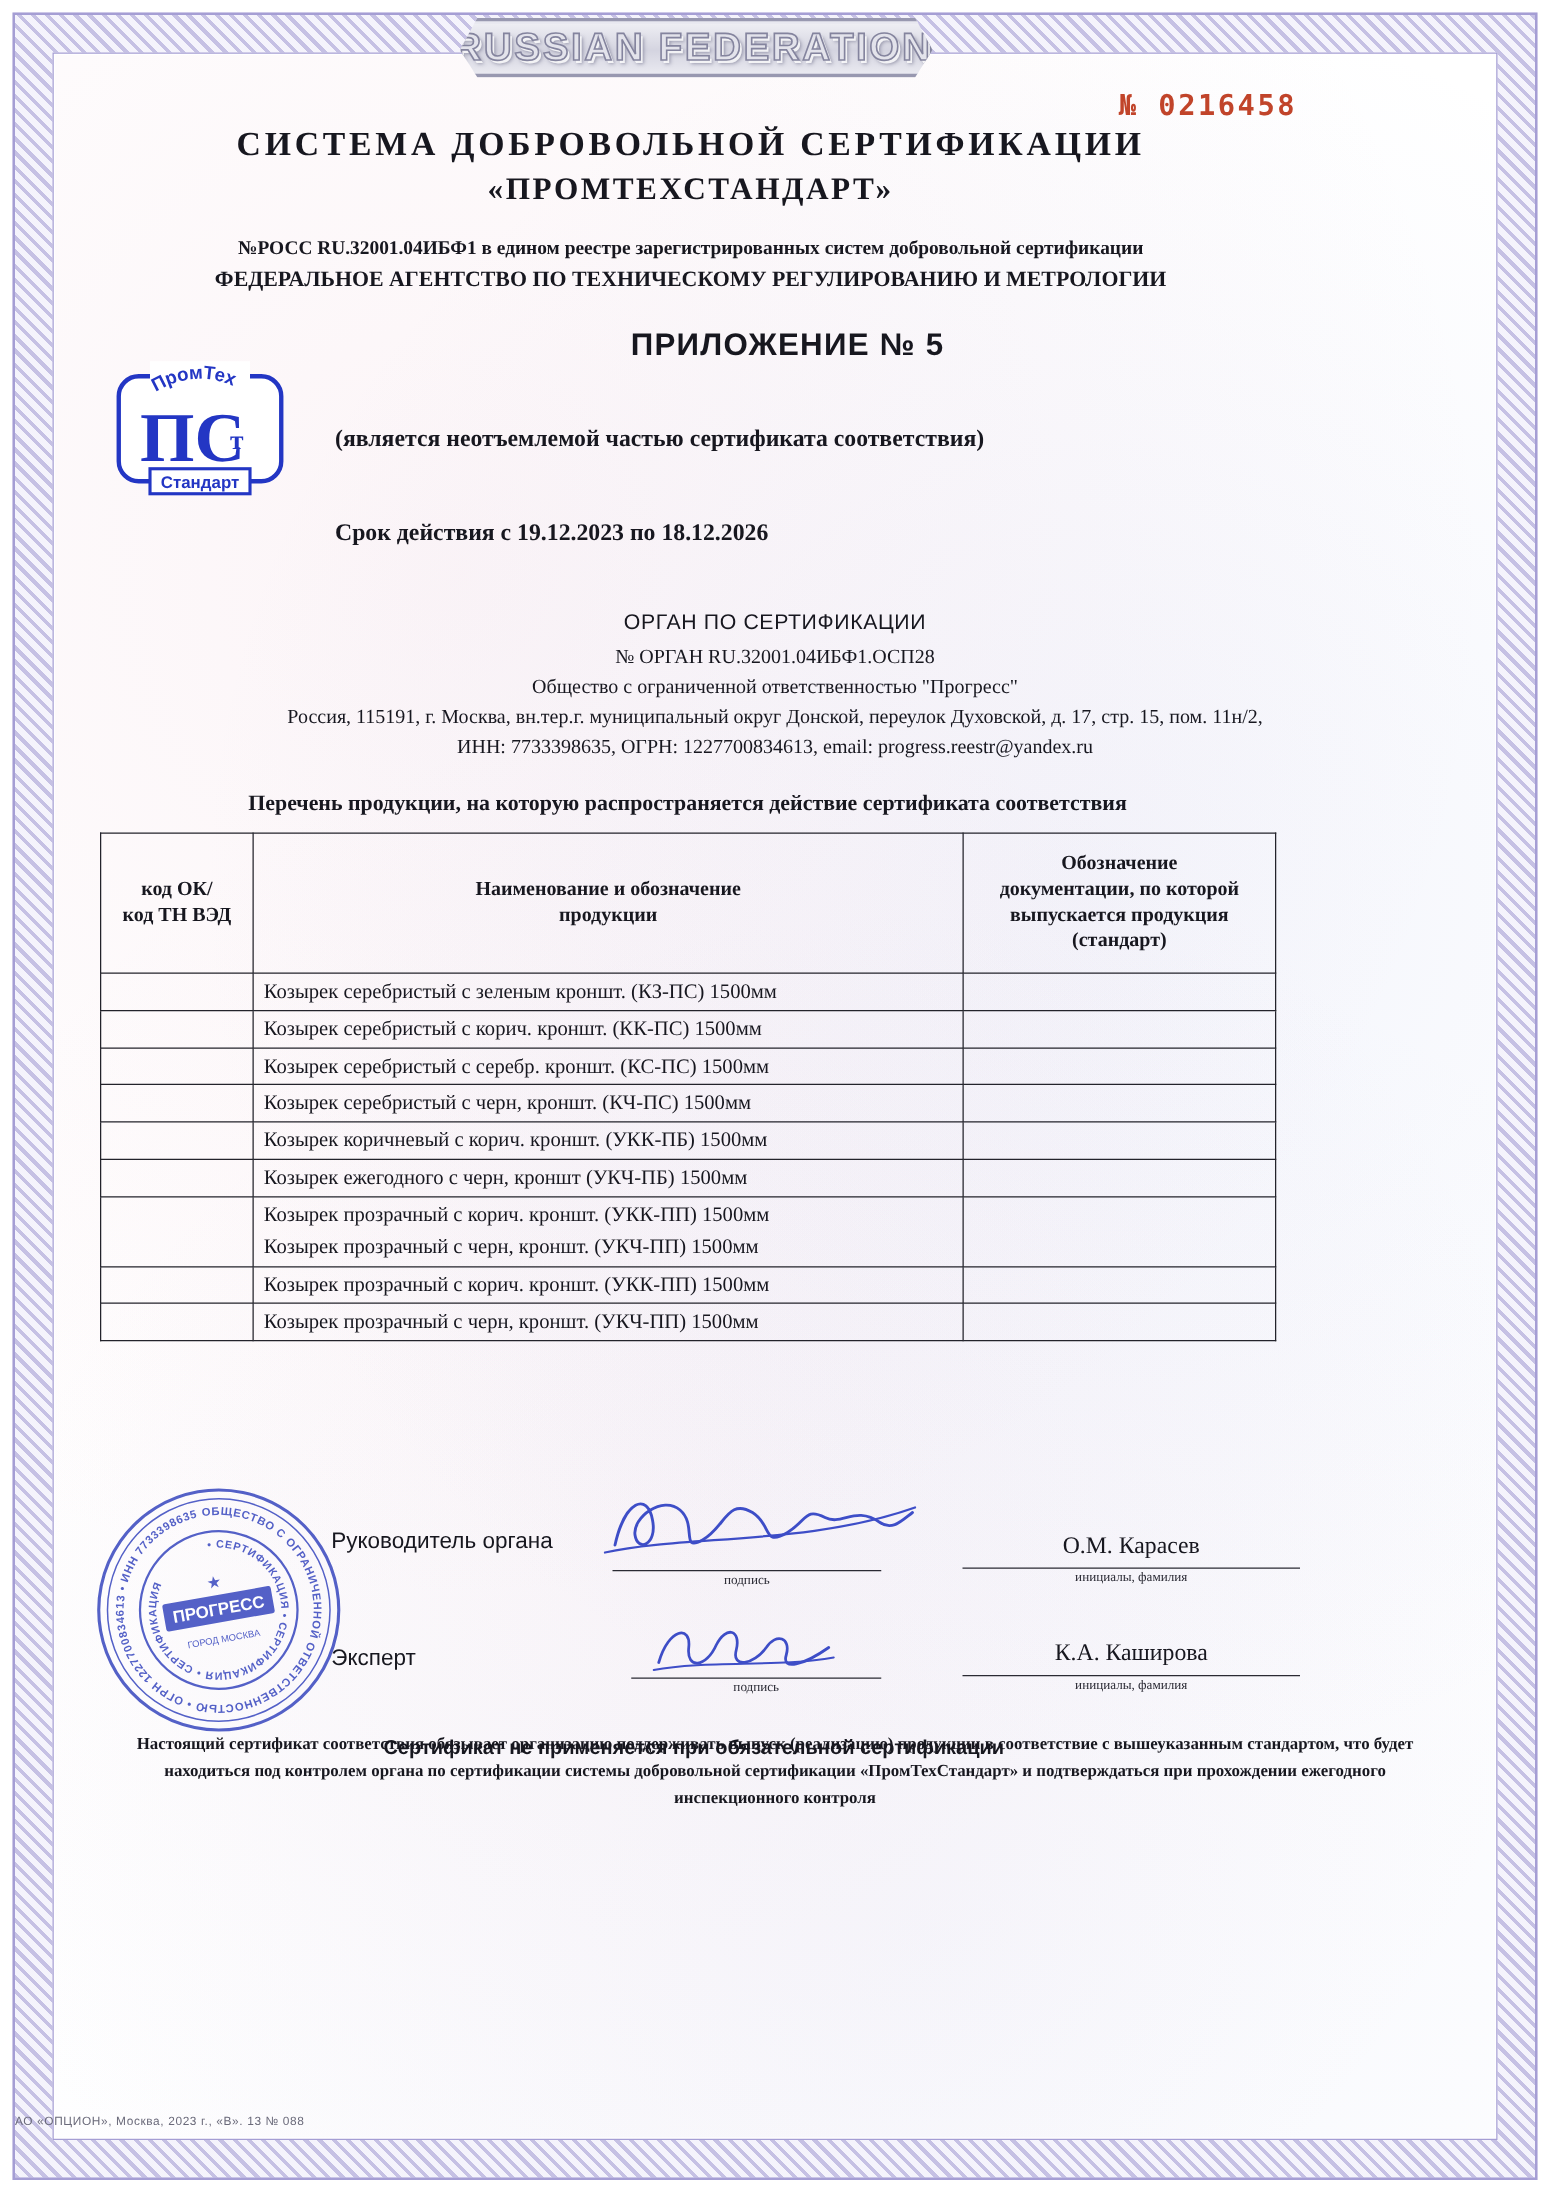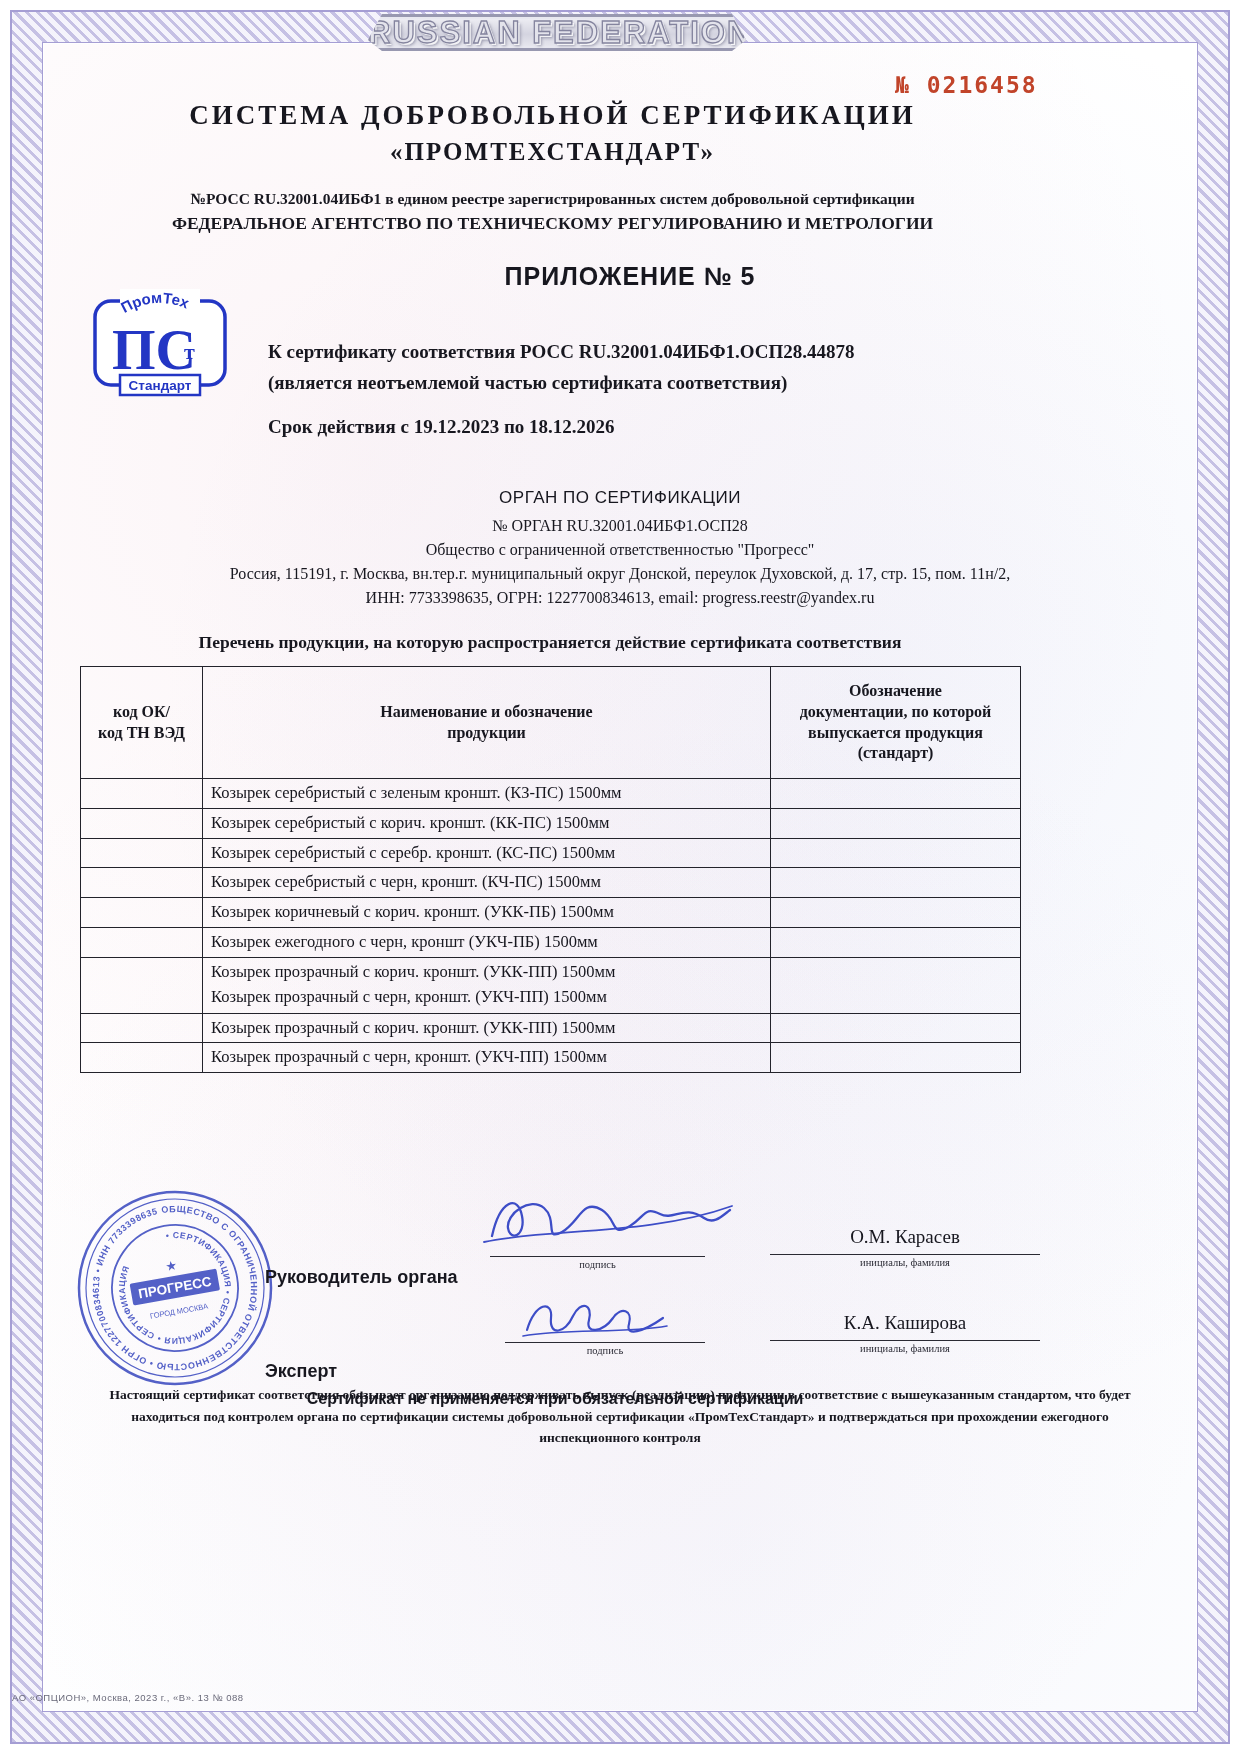--- a/index.html
+++ b/index.html
@@ -12,25 +12,25 @@
   .frame-inner{position:absolute;inset:42px;background:#ffffff;border:1.5px solid #a59ed4;}
   .texture{position:absolute;inset:44px;pointer-events:none;background:
     radial-gradient(circle at 28% 25%, rgba(228,168,190,.12), transparent 55%),
     radial-gradient(circle at 72% 40%, rgba(168,182,232,.14), transparent 55%),
     radial-gradient(circle at 45% 72%, rgba(228,176,196,.10), transparent 50%),
     radial-gradient(circle at 60% 90%, rgba(168,182,232,.10), transparent 50%);}
 
   .abs{position:absolute;}
 
   
-  .banner{position:absolute;top:14px;left:368px;width:378px;height:37px;
+  .banner{position:absolute;top:14px;left:368px;width:378px;height:48px;
     background:linear-gradient(180deg,#f4f4f8,#d4d4e0 55%,#ededf3);
     clip-path:polygon(14px 0, calc(100% - 14px) 0, 100% 26px, calc(100% - 14px) 100%, 14px 100%, 0 26px);
     box-shadow:inset 0 0 0 3px #9898b0, inset 0 0 0 5px #e8e8f0;
-    display:flex;align-items:center;justify-content:flex-start;}
+    display:flex;align-items:center;justify-content:flex-end;}
   .banner-text{font-family:"Liberation Sans",sans-serif;font-weight:bold;font-size:31px;letter-spacing:2px;
     color:#e3e3eb;-webkit-text-stroke:1.3px #84849e;
     text-shadow:2px 2px 0 rgba(255,255,255,.85),3px 3px 3px rgba(90,90,120,.5);white-space:nowrap;}
 
   .cert-no{left:895px;top:72px;font-family:"DejaVu Sans Mono",monospace;font-size:23px;
     letter-spacing:2px;color:#c1442a;font-weight:bold;}
 
   .header-block{left:70px;top:100px;width:965px;text-align:center;}
   .title1{font-size:27px;font-weight:bold;letter-spacing:3px;}
   .title2{font-size:25px;font-weight:bold;letter-spacing:2px;margin-top:7px;}
@@ -53,21 +53,21 @@
 
   table.products{position:absolute;left:80px;top:666px;width:940px;border-collapse:collapse;table-layout:fixed;}
   table.products th,table.products td{border:1.6px solid #23232b;}
   table.products th{font-weight:bold;font-size:16px;line-height:1.3;vertical-align:middle;text-align:center;padding:4px;}
   table.products thead tr{height:112px;}
   table.products tbody tr{height:28px;}
   table.products tbody tr.dbl{height:56px;}
   td.name{font-size:16.5px;text-align:left;padding:2px 8px;line-height:1.5;}
   .pre{white-space:pre-line;}
 
-  .sig-role{left:265px;font-family:"Liberation Sans",sans-serif;font-weight:bold;font-size:18px;margin-top:45px;}
+  .sig-role{left:265px;font-family:"Liberation Sans",sans-serif;font-weight:normal;font-size:18px;}
   .role1{top:1222px;} .role2{top:1316px;}
   .sig1-svg{left:478px;top:1176px;} .sig2-svg{left:515px;top:1288px;}
   .rule{border-top:1.5px solid #2a2a33;height:0;}
   .sig-line1{left:490px;top:1256px;width:215px;} .sig-cap1{left:490px;top:1259px;width:215px;}
   .name1{left:770px;top:1226px;width:270px;text-align:center;font-size:19px;}
   .name-line1{left:770px;top:1254px;width:270px;} .name-cap1{left:770px;top:1257px;width:270px;}
   .sig-line2{left:505px;top:1342px;width:200px;} .sig-cap2{left:505px;top:1345px;width:200px;}
   .name2{left:770px;top:1312px;width:270px;text-align:center;font-size:19px;}
   .name-line2{left:770px;top:1340px;width:270px;} .name-cap2{left:770px;top:1343px;width:270px;}
   .caption-sm{text-align:center;font-size:10.5px;color:#2c2c36;}
@@ -113,21 +113,20 @@
     </text>
     <text x="64" y="86" text-anchor="middle" font-size="56" font-weight="bold" fill="#2336c4" font-family="Liberation Serif, serif">ПС</text>
     <text x="94" y="76" font-size="22" font-weight="bold" fill="#2336c4" font-family="Liberation Serif, serif">т</text>
     <rect x="30" y="92" width="80" height="20" fill="#ffffff" stroke="#2336c4" stroke-width="2.5"></rect>
     <text x="70" y="107" text-anchor="middle" font-size="13.5" font-weight="bold" fill="#2336c4" font-family="Liberation Sans, sans-serif">Стандарт</text>
   </svg>
 
   <div class="abs appendix-title">ПРИЛОЖЕНИЕ № 5</div>
 
   <div class="abs cert-ref">
-    <div>К сертификату соответствия РОСС RU.32001.04ИБФ1.ОСП28.44878</div>
     <div>(является неотъемлемой частью сертификата соответствия)</div>
   </div>
 
   <div class="abs validity">Срок действия с 19.12.2023 по 18.12.2026</div>
 
   <div class="abs org-block">
     <div class="org-heading">ОРГАН ПО СЕРТИФИКАЦИИ</div>
     <div class="org-line first">№ ОРГАН RU.32001.04ИБФ1.ОСП28</div>
     <div class="org-line">Общество с ограниченной ответственностью "Прогресс"</div>
     <div class="org-line">Россия, 115191, г. Москва, вн.тер.г. муниципальный округ Донской, переулок Духовской, д. 17, стр. 15, пом. 11н/2,</div>

